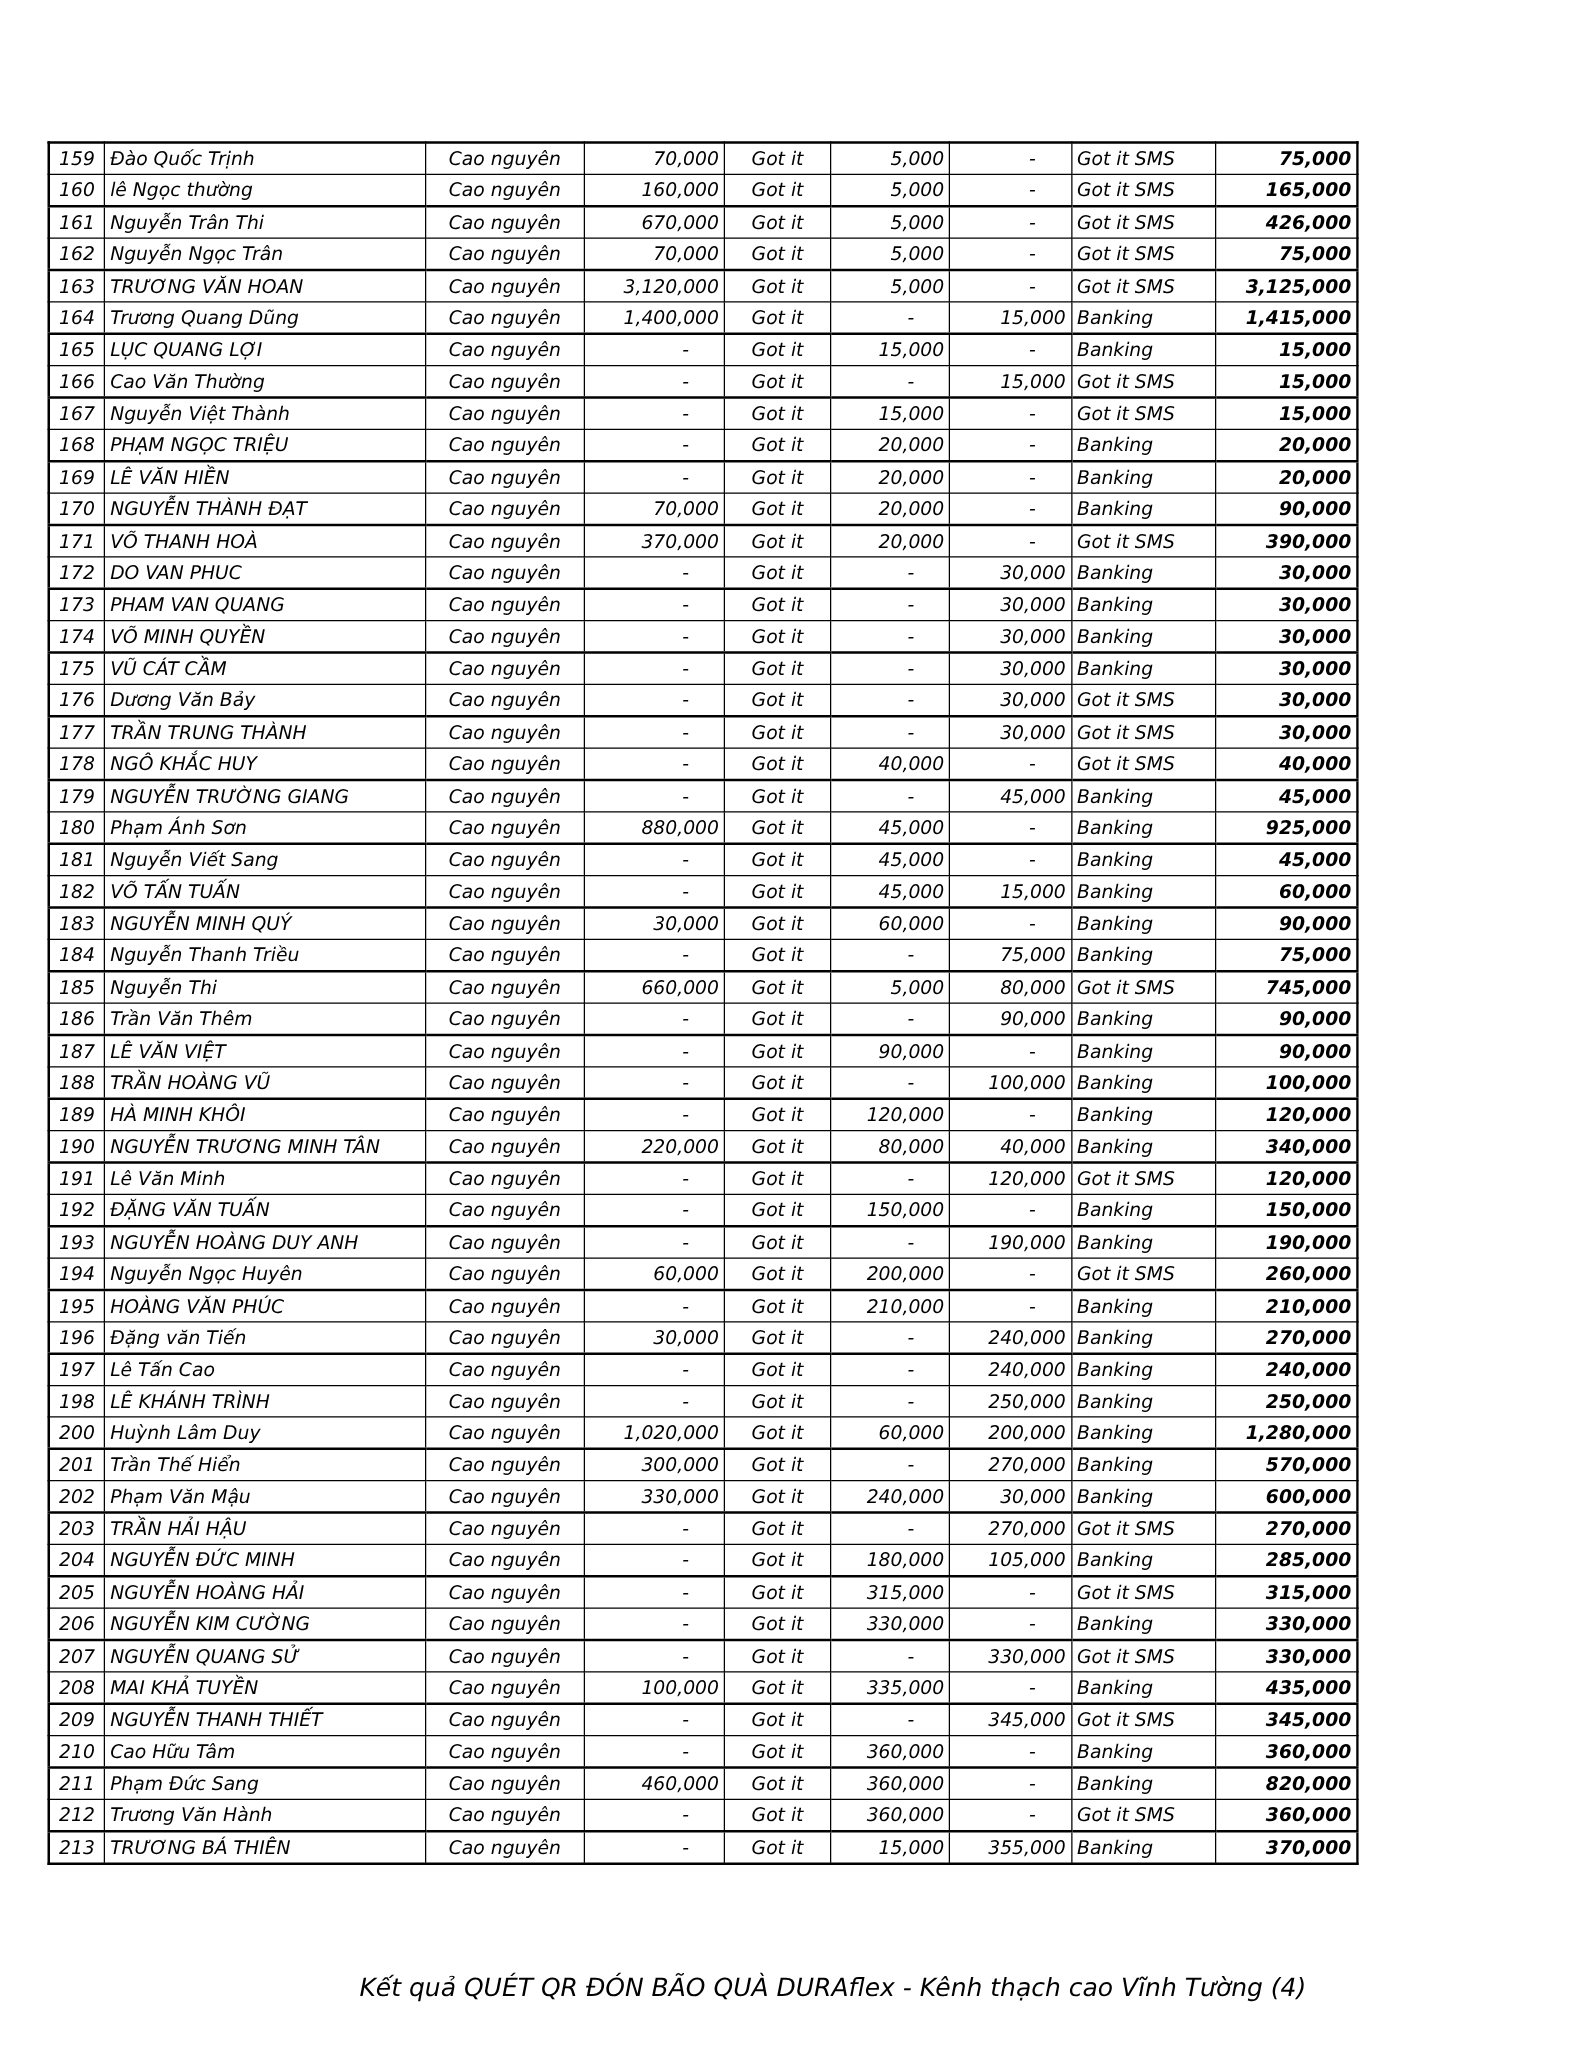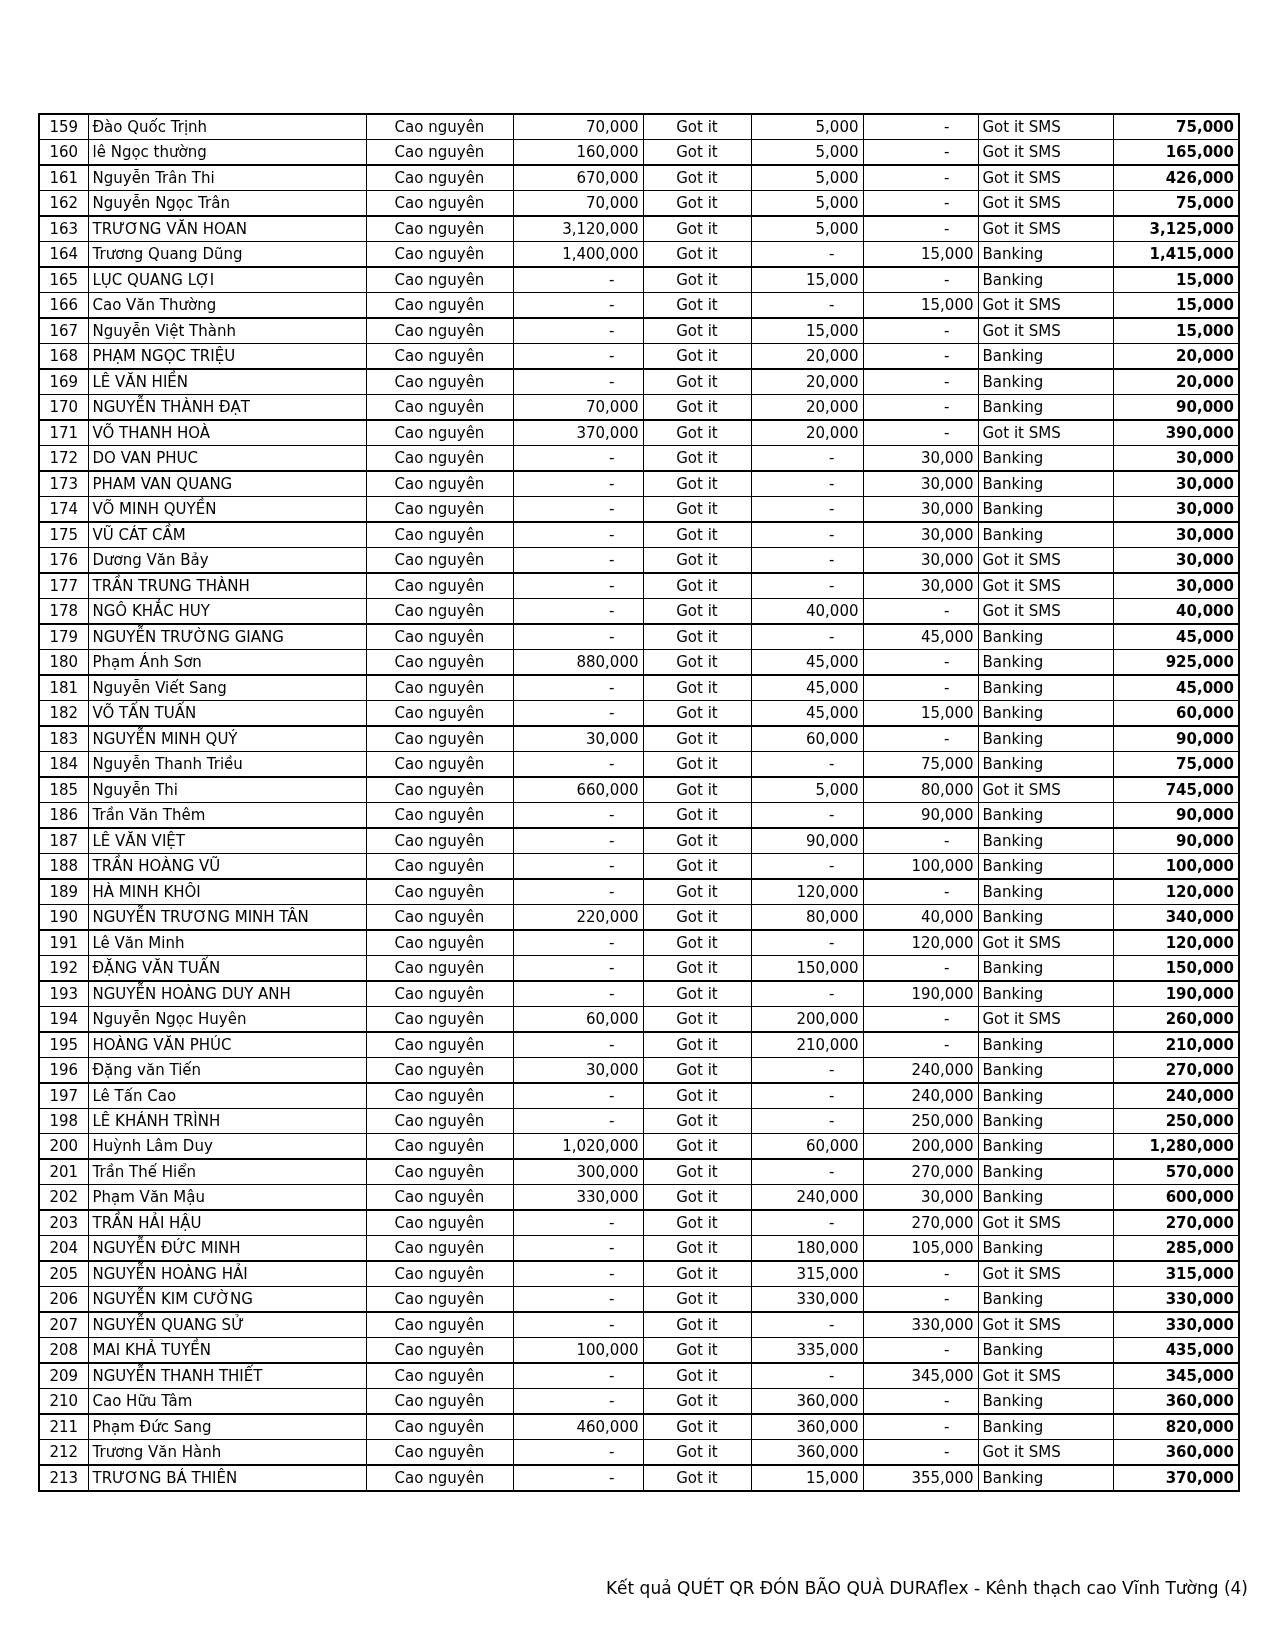--- a/index.html
+++ b/index.html
@@ -8,24 +8,25 @@
     background: #ffffff;
   }
   body {
     width: 1275px;
     height: 1650px;
     font-family: "DejaVu Sans", "Liberation Sans", sans-serif;
     color: #000;
   }
   .sheet {
     position: relative;
-    width: 1275px;
+    width: 1087px;
     height: 1650px;
     background: #ffffff;
     overflow: hidden;
+    font-style: italic;
   }
   table.results {
     position: absolute;
     left: 38px;
     top: 113px;
     border-collapse: collapse;
     table-layout: fixed;
     border: 2px solid #000;
   }
   table.results td {
@@ -43,22 +44,22 @@
   .c-name    { text-align: left; }
   .c-region  { text-align: center; }
   .c-amt     { text-align: right; padding-right: 9px; }
   .c-amt.dash{ padding-right: 28px; }
   .c-got     { text-align: center; }
   .c-channel { text-align: left; padding-left: 8px; }
   .c-total   { text-align: right; font-weight: bold; padding-right: 10px; }
   .footer {
     position: absolute;
     top: 1578px;
-    right: 27px;
-    font-size: 17px;
+    right: 42px;
+    font-size: 20px;
     line-height: 1.2;
     white-space: nowrap;
   }
 </style>
 </head>
 <body>
 
 <div class="sheet">
 
   <table class="results">

